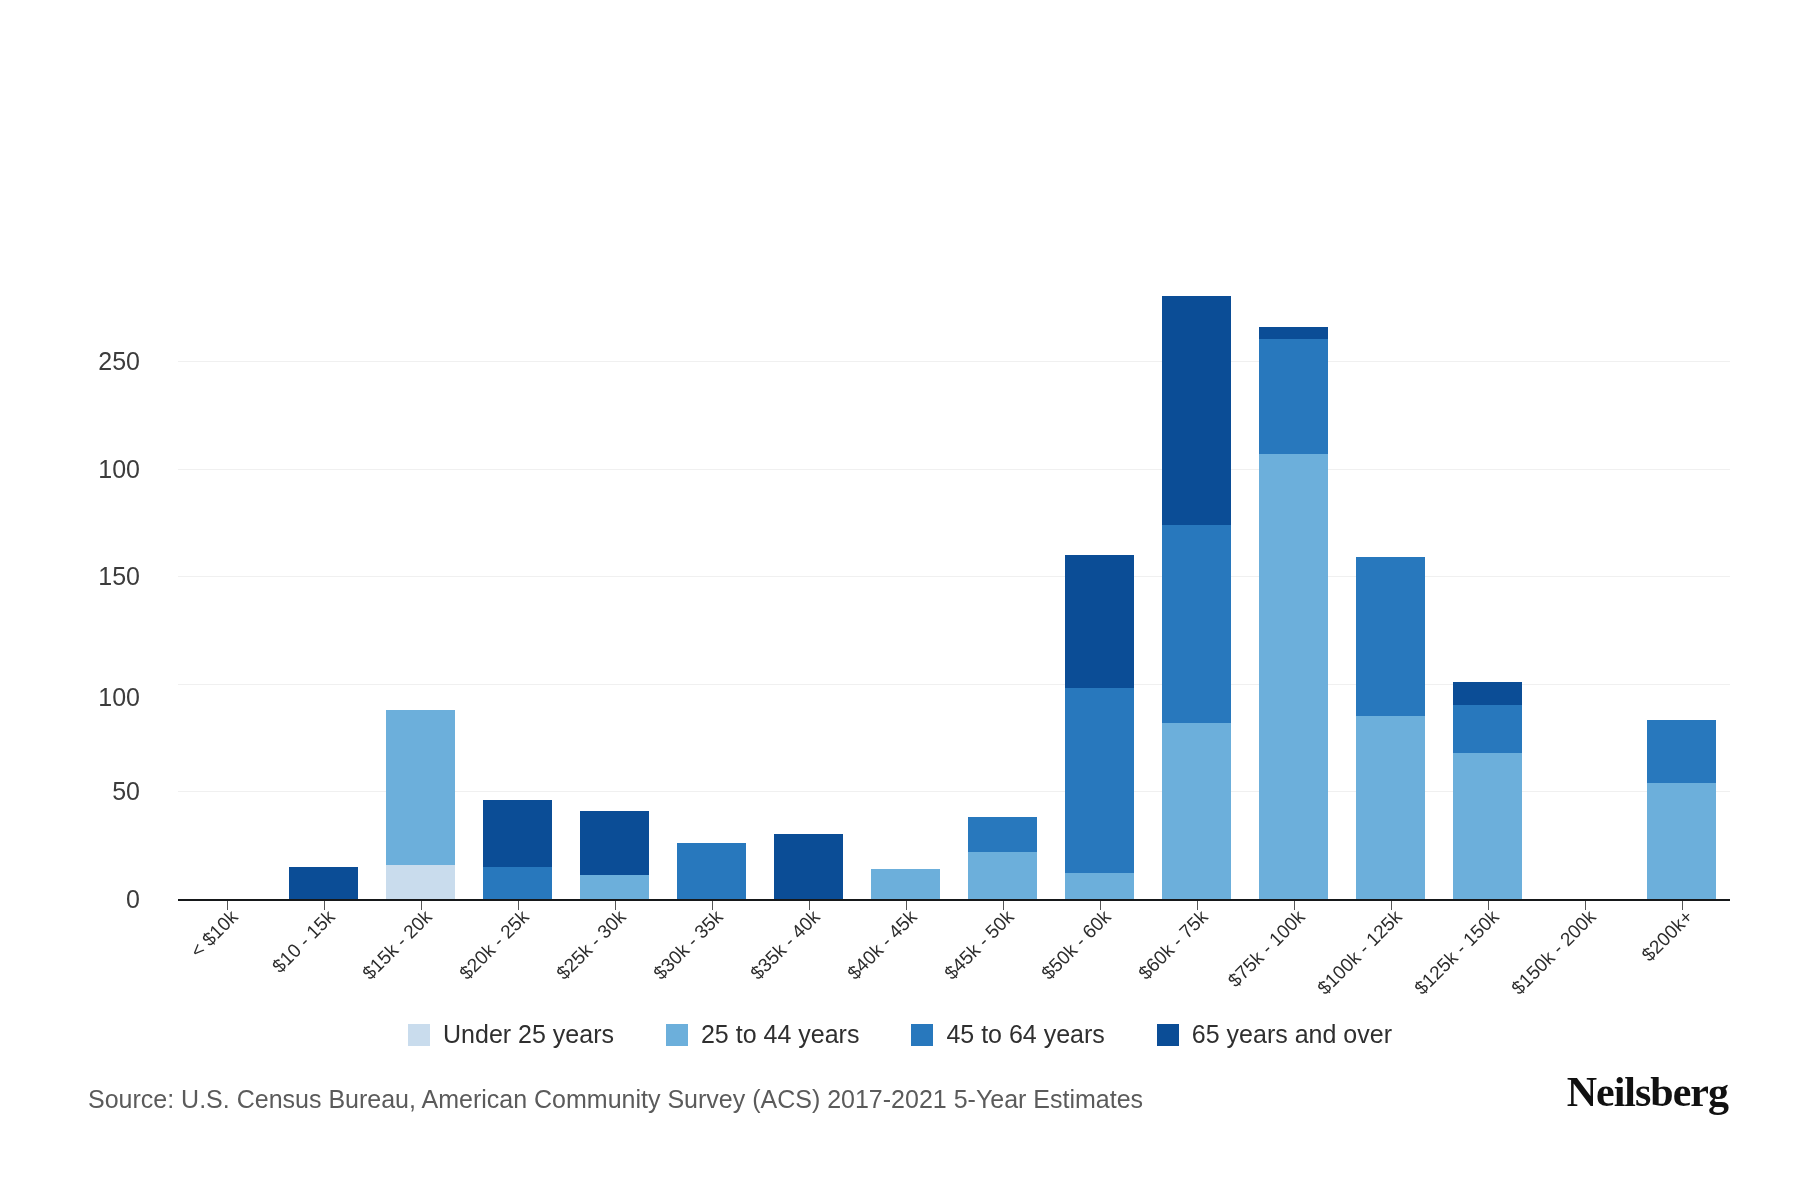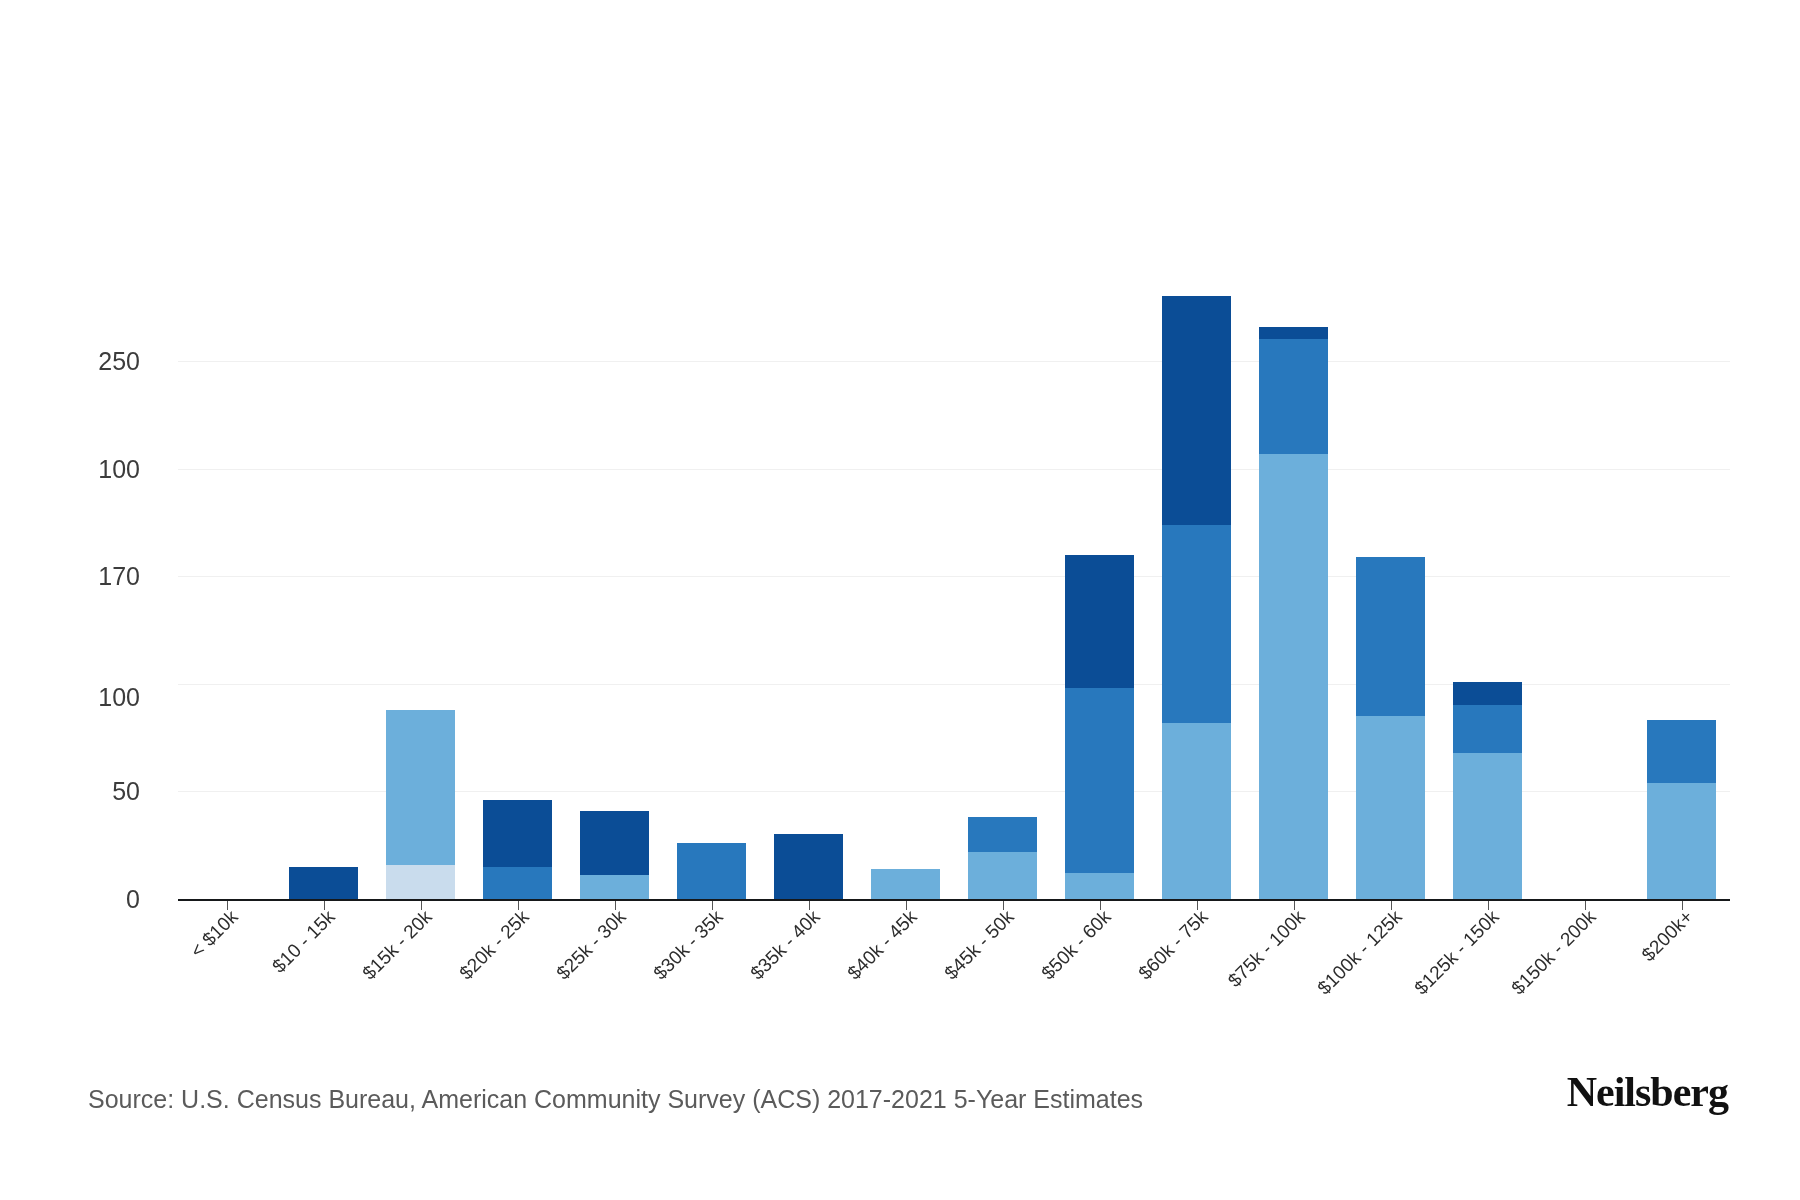--- a/index.html
+++ b/index.html
@@ -87,21 +87,21 @@
         <div class="gridline" style="top: 791.4px;"></div>
         <div class="gridline" style="top: 683.8px;"></div>
         <div class="gridline" style="top: 576.2px;"></div>
         <div class="gridline" style="top: 468.6px;"></div>
         <div class="gridline" style="top: 361px;"></div>
       </div>
     <div id="yticks">
         <div class="ytick-label" style="top: 899px;">0</div>
         <div class="ytick-label" style="top: 791.4px;">50</div>
         <div class="ytick-label" style="top: 661px; margin-top: 36px;">100</div>
-        <div class="ytick-label" style="top: 576.2px;">170</div>
+        <div class="ytick-label" style="top: 576.2px;">150</div>
         <div class="ytick-label" style="top: 468.6px;">100</div>
         <div class="ytick-label" style="top: 361px;">250</div>
       </div>
     <div class="axis-line" style="top:899px;"></div>
     <div id="bars">
         <div class="bar" style="left: 288.58px; width: 69.84px; height: 32.28px; top: 866.72px;">
           <div class="seg" style="background: rgb(11, 77, 150); height: 32.28px; bottom: 0px;"></div>
         </div>
         <div class="bar" style="left: 385.58px; width: 69.84px; height: 189.376px; top: 709.624px;">
           <div class="seg" style="background: rgb(201, 220, 237); height: 34.432px; bottom: 0px;"></div>
@@ -186,17 +186,35 @@
         <div class="xtick-label" style="left: 1190.5px; width: 200px;">$100k - 125k</div>
         <div class="xtick-mark" style="left: 1487.5px;"></div>
         <div class="xtick-label" style="left: 1287.5px; width: 200px;">$125k - 150k</div>
         <div class="xtick-mark" style="left: 1584.5px;"></div>
         <div class="xtick-label" style="left: 1384.5px; width: 200px;">$150k - 200k</div>
         <div class="xtick-mark" style="left: 1681.5px;"></div>
         <div class="xtick-label" style="left: 1481.5px; width: 200px;">$200k+</div>
       </div>
   </div>
 
+  <div id="legend">
+      <div class="legend-item">
+        <span class="legend-swatch" style="background: rgb(201, 220, 237);"></span>
+        <span class="legend-label">Under 25 years</span>
+      </div>
+      <div class="legend-item">
+        <span class="legend-swatch" style="background: rgb(108, 175, 219);"></span>
+        <span class="legend-label">25 to 44 years</span>
+      </div>
+      <div class="legend-item">
+        <span class="legend-swatch" style="background: rgb(40, 120, 189);"></span>
+        <span class="legend-label">45 to 64 years</span>
+      </div>
+      <div class="legend-item">
+        <span class="legend-swatch" style="background: rgb(11, 77, 150);"></span>
+        <span class="legend-label">65 years and over</span>
+      </div>
+    </div>
 
   <div id="source-note">Source: U.S. Census Bureau, American Community Survey (ACS) 2017-2021 5-Year Estimates</div>
   <div id="brand">Neilsberg</div>
 
 </div>
 
 </body></html>

